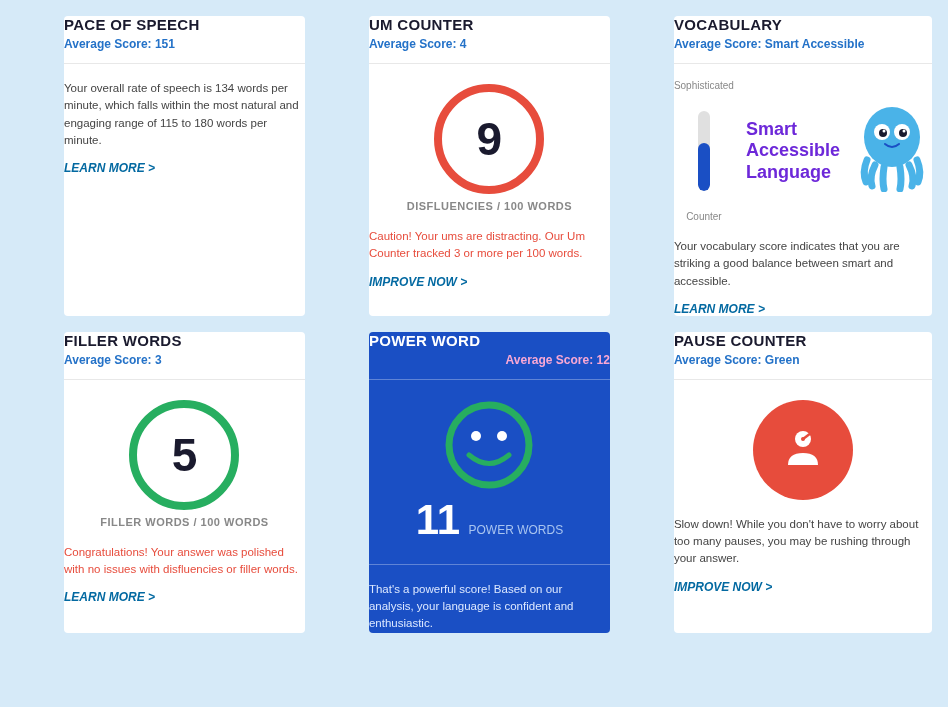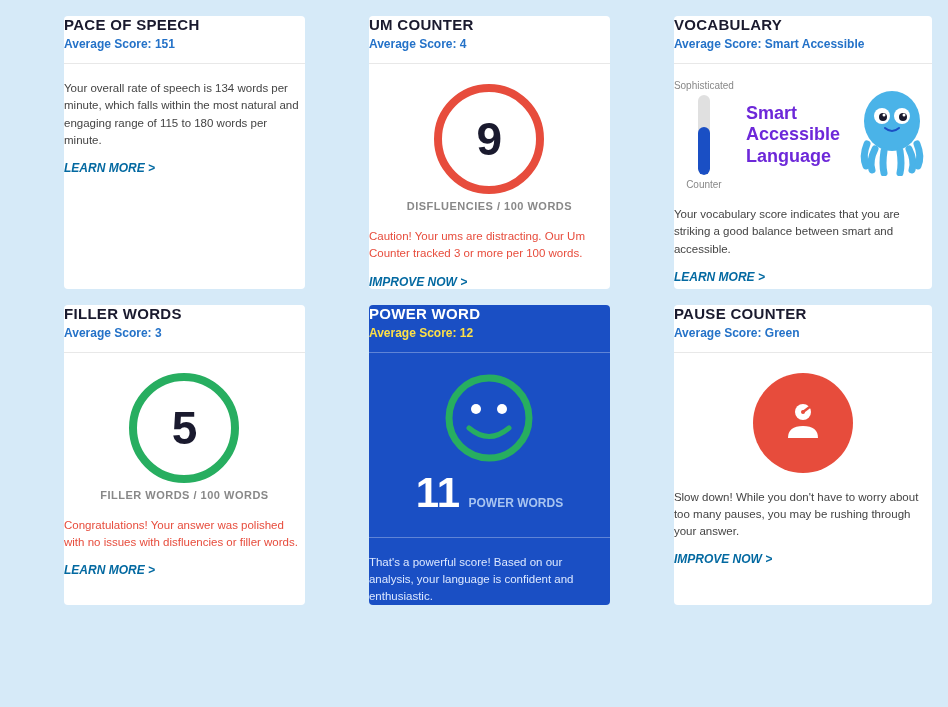--- a/index.html
+++ b/index.html
@@ -37,21 +37,22 @@
     .card.blue .card-title {
       color: #fff;
     }
     .card-subtitle {
       font-size: 12px;
       color: #2472c8;
       font-weight: 600;
       margin-top: -4px;
     }
     .card.blue .card-subtitle {
-      color: #fde047;
+      color: #f9a8d4;
+      text-align: right;
     }
     .divider {
       border: none;
       border-top: 1px solid #e8e8e8;
       margin: 4px 0;
     }
     .card.blue .divider {
       border-top-color: rgba(255,255,255,0.3);
     }
     .card-body {
@@ -143,21 +144,21 @@
       text-align: center;
       letter-spacing: 0.5px;
       margin-top: 6px;
     }
     .vocab-bar-container {
       display: flex;
       flex-direction: column;
       align-items: center;
       font-size: 10px;
       color: #888;
-      gap: 4px;
+      gap: 20px;
     }
     .vocab-bar {
       width: 12px;
       height: 80px;
       background: #e0e0e0;
       border-radius: 6px;
       position: relative;
       overflow: hidden;
     }
     .vocab-bar-fill {
@@ -206,21 +207,21 @@
       height: 90px;
     }
     .power-number {
       font-size: 42px;
       font-weight: 900;
       color: #fff;
       display: inline;
     }
     .power-unit {
       font-size: 12px;
-      font-weight: 700;
+      font-weight: 400;
       color: #a8c4f0;
       display: inline;
       margin-left: 4px;
     }
 
     
     .pause-circle {
       width: 100px;
       height: 100px;
       border-radius: 50%;

